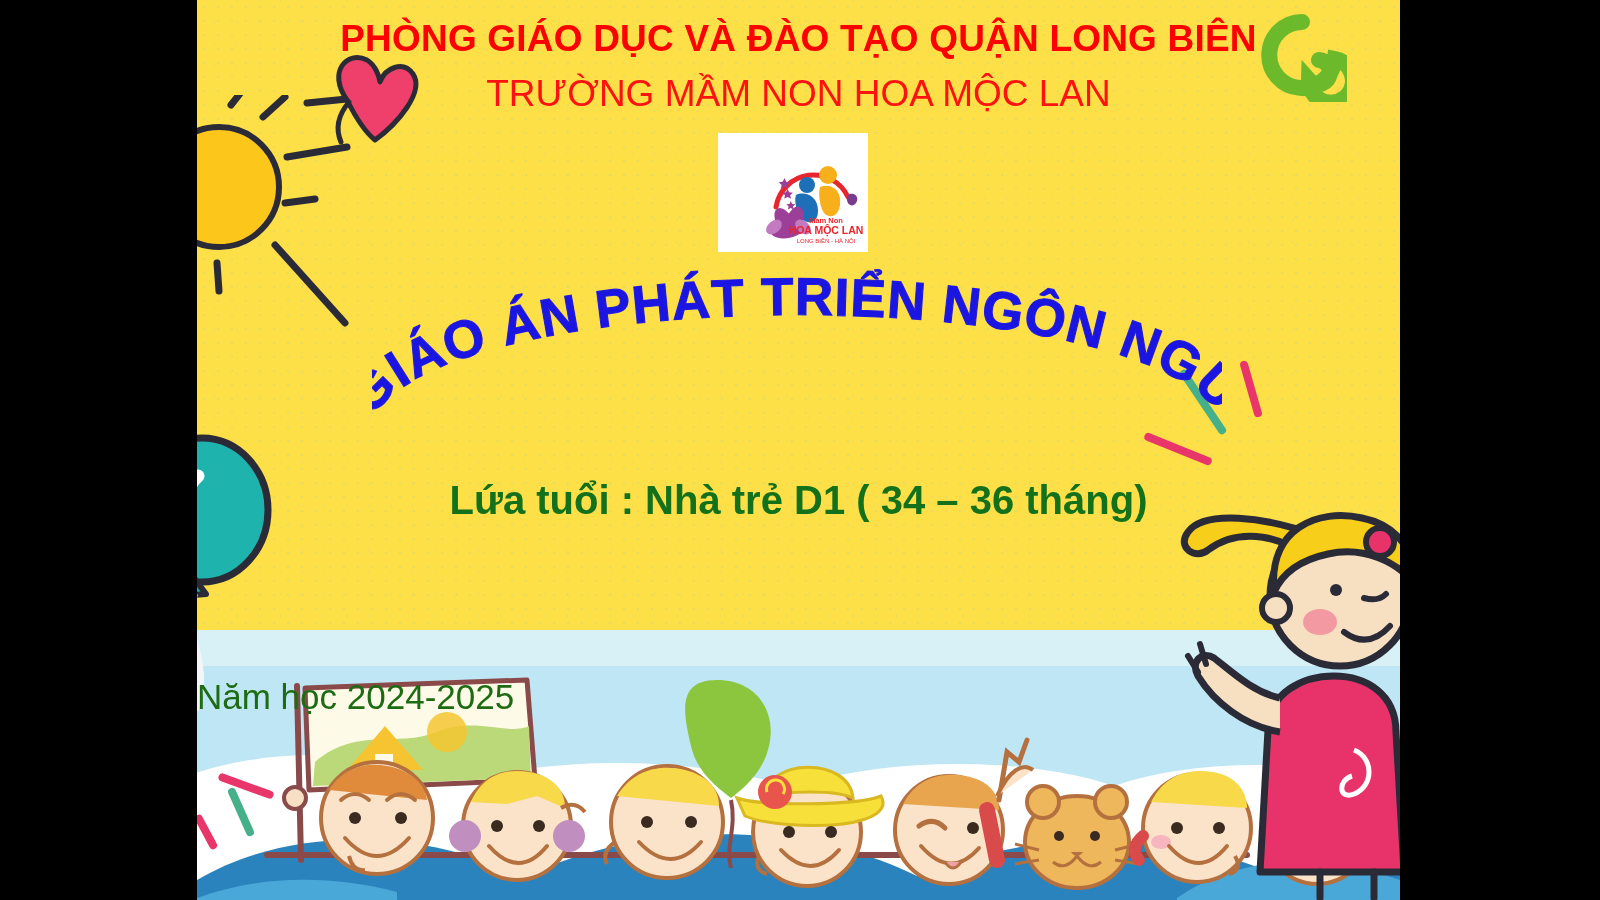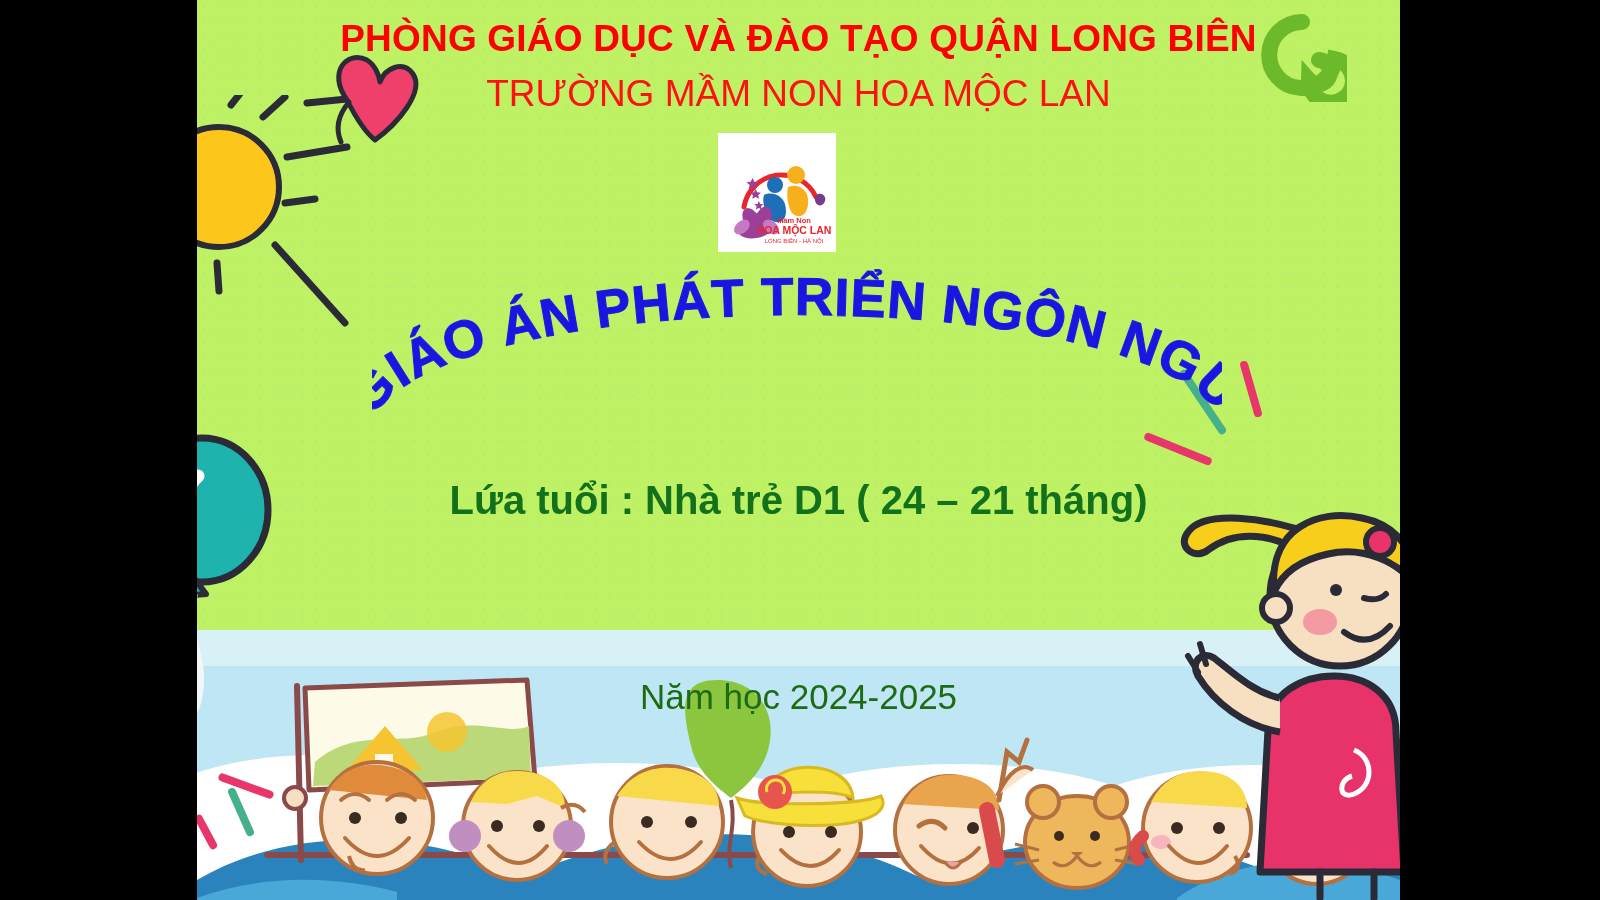--- a/index.html
+++ b/index.html
@@ -19,21 +19,21 @@
     height: 900px;
     background: #000000;
   }
   
   #slide {
     position: absolute;
     left: 197px;
     top: 0px;
     width: 1203px;
     height: 900px;
-    background: #bef264;
+    background: #fde047;
     overflow: hidden;
   }
   
   #slide::before {
     content: "";
     position: absolute;
     inset: 0;
     background-image:
       radial-gradient(rgba(140,190,205,.18) 1px, transparent 1.4px),
       radial-gradient(rgba(160,200,215,.13) 1px, transparent 1.4px);
@@ -70,20 +70,21 @@
   }
   
   #logo-box {
     position: absolute;
     left: 521px;
     top: 133px;
     width: 118px;
     height: 119px;
     background: #ffffff;
     z-index: 12;
+    padding-left: 32px;
   }
   #logo-svg { display: block; }
   
   #arch {
     position: absolute;
     left: 175px;
     top: 255px;
     width: 850px;
     height: 160px;
     z-index: 13;
@@ -108,21 +109,20 @@
     font-family: "Liberation Sans", sans-serif;
     white-space: nowrap;
     z-index: 14;
   }
   #topic1 { top: 413px; font-size: 40px; }
   #topic2 { top: 478px; font-size: 40px; }
   #year {
     position: absolute;
     width: 1203px;
     top: 677px;
-    text-align: center;
     color: #1d6b12;
     font-weight: normal;
     font-size: 35px;
     font-family: "Liberation Sans", sans-serif;
     z-index: 14;
   }
   
   .deco { position: absolute; z-index: 6; }
   .confetti {
     position: absolute;
@@ -389,17 +389,17 @@
 
     <svg id="arch" viewBox="0 0 850 160">
       <defs>
         <path id="archpath" d="M10,150 C120,30 730,30 840,150" fill="none"></path>
       </defs>
       <text>
         <textPath href="#archpath" startOffset="50%" text-anchor="middle">GIÁO ÁN PHÁT TRIỂN NGÔN NGỮ</textPath>
       </text>
     </svg>
 
-    <div class="topic" id="topic2">Lứa tuổi : Nhà trẻ D1 ( 24 – 21 tháng)</div>
+    <div class="topic" id="topic2">Lứa tuổi : Nhà trẻ D1 ( 34 – 36 tháng)</div>
     <div id="year">Năm học 2024-2025</div>
 
   </div>
 </div>
 
 </body></html>

